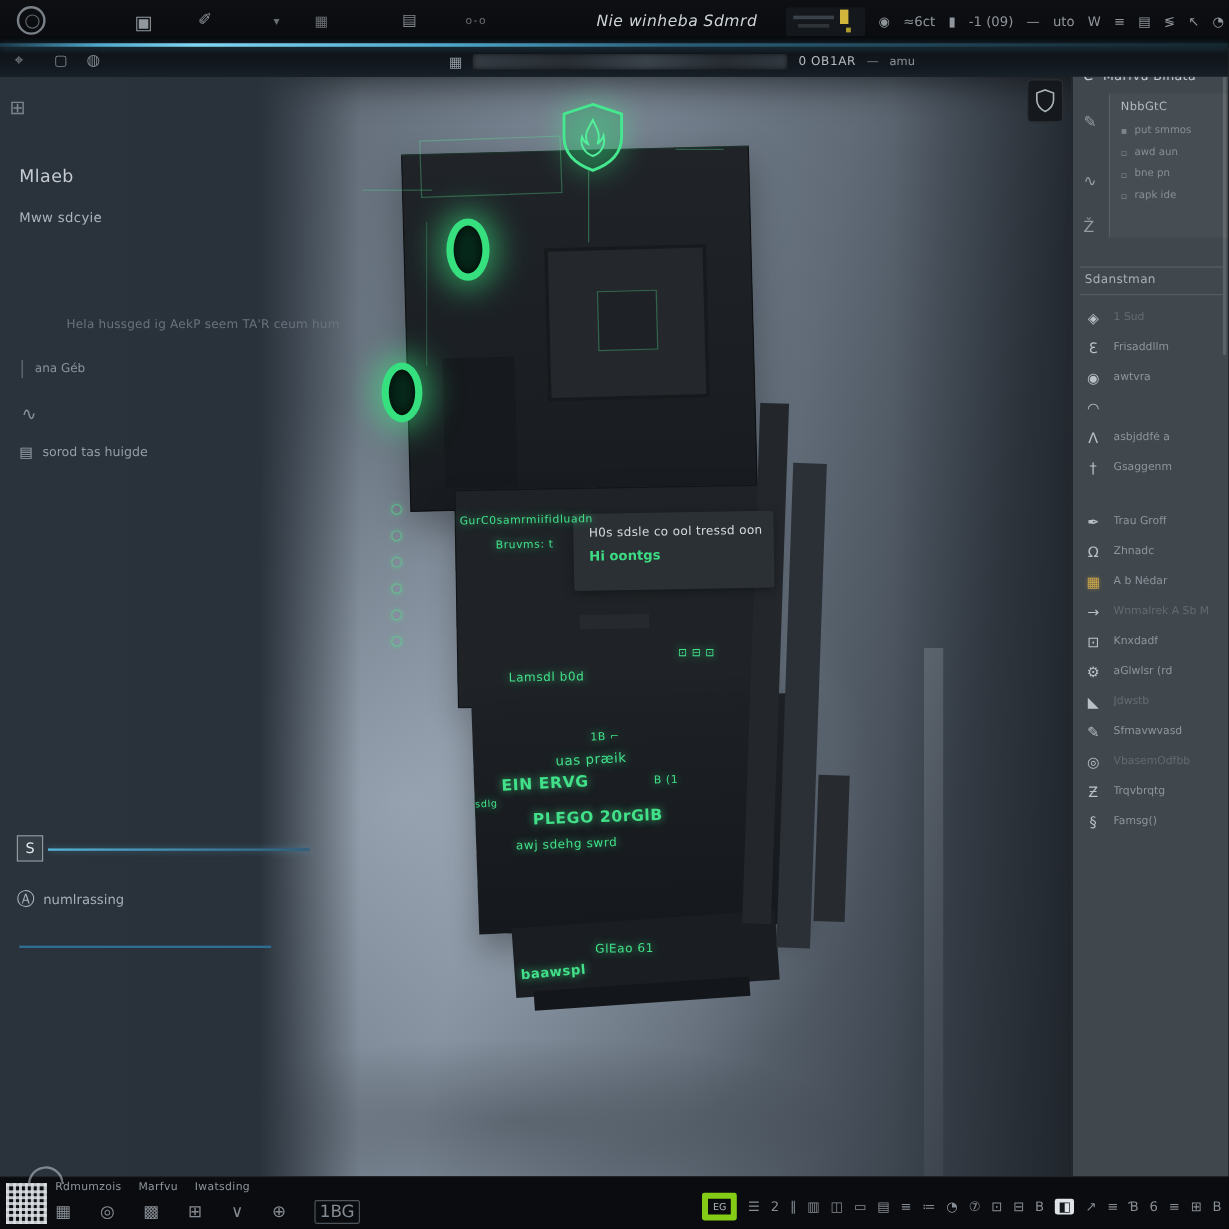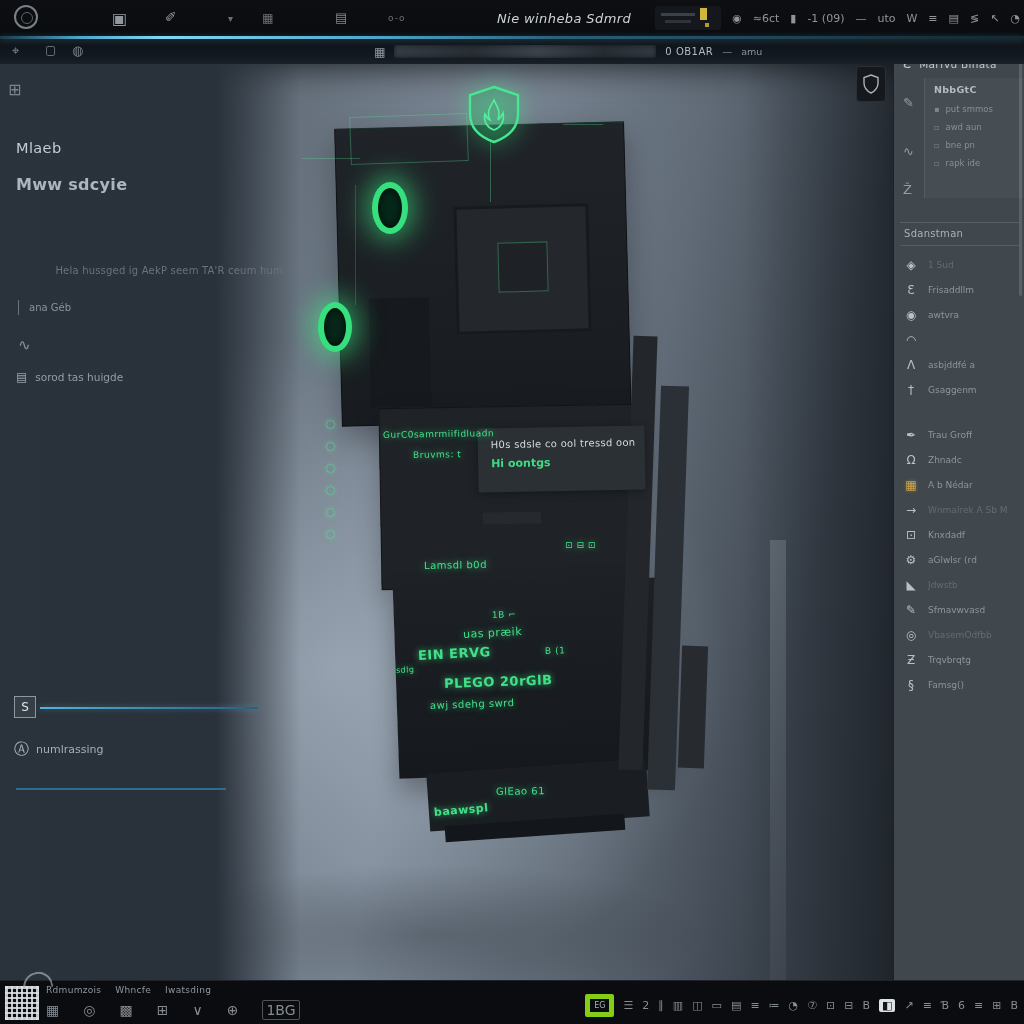--- a/index.html
+++ b/index.html
@@ -63,21 +63,21 @@
   .streak { position:absolute; left:770px; top:476px; width:16px; height:440px;
     background:linear-gradient(180deg,rgba(230,236,242,.16),rgba(230,236,242,.05)); }
   .floor-shadow { position:absolute; left:150px; top:800px; width:560px; height:140px;
     background:radial-gradient(ellipse at center, rgba(20,24,30,.28), rgba(20,24,30,0) 70%); }
 
   
   .panel { position:absolute; left:0; top:0; width:300px; height:916px;
     background:linear-gradient(90deg,#2a323b 0%,#29313a 72%,rgba(41,49,58,0) 100%); }
   .panel .grid-ic { position:absolute; left:8px; top:16px; color:#8f99a2; font-size:16px; opacity:.8; }
   .lp-heading { position:absolute; left:16px; top:76px; color:#c5cbd1; font-size:14.5px; letter-spacing:.4px; }
-  .lp-sub { position:absolute; left:16px; top:111px; color:#aeb6bd; font-size:16px; letter-spacing:.3px;font-weight:bold; }
+  .lp-sub { position:absolute; left:16px; top:111px; color:#aeb6bd; font-size:11px; letter-spacing:.3px; }
   .lp-input { position:absolute; left:16px; top:146px; width:188px; height:46px;
     background:#262d34; border:2px solid #3f82ab; border-radius:2px; color:#ccd2d7;
     font-size:12.5px; padding:0 12px; outline:none; box-shadow:0 0 0 1px rgba(80,160,210,.18);
     font-family:"DejaVu Sans","Liberation Sans",sans-serif; }
   .lp-caption { position:absolute; left:15px; top:201px; width:268px; color:#6a737d; font-size:10px; letter-spacing:.2px;text-align:right; }
   .lp-row1 { position:absolute; left:18px; top:236px; display:flex; align-items:center; gap:10px; }
   .lp-row1 .vdiv { width:1px; height:15px; background:#6b7278; }
   .lp-row1 .txt { color:#8a929a; font-size:10px; }
   .lamp-ic { position:absolute; left:18px; top:272px; color:#9aa2aa; font-size:15px; opacity:.85; }
   .lp-row2 { position:absolute; left:16px; top:306px; display:flex; align-items:center; gap:8px; }
@@ -156,21 +156,21 @@
     background:#40474d; border-left:1px solid #1d2126; z-index:15; }
   .sd-header { position:absolute; left:9px; top:16px; display:flex; align-items:center; gap:8px; }
   .sd-header .hic { color:#c3c9ce; font-size:13px; }
   .sd-header .htx { color:#c3c9ce; font-size:10.5px; letter-spacing:.3px; white-space:nowrap; }
   .rail span { position:absolute; left:9px; color:#aab1b8; font-size:13px; opacity:.8; }
   .rail span:nth-of-type(1){ top:55px; }
   .rail span:nth-of-type(2){ top:104px; }
   .rail span:nth-of-type(3){ top:142px; }
   .submenu { position:absolute; left:30px; top:38px; width:99px; height:120px;
     background:rgba(255,255,255,.04); border-left:1px solid #565d63; padding:6px 0 0 9px; }
-  .submenu .sm-h { color:#b6bcc2; font-size:9.5px; margin-bottom:9px; letter-spacing:.3px;font-weight:bold; }
+  .submenu .sm-h { color:#b6bcc2; font-size:9.5px; margin-bottom:9px; letter-spacing:.3px; }
   .sm-item { display:flex; align-items:center; gap:6px; margin-bottom:8px; }
   .sm-item .g { color:#7e858c; font-size:8px; }
   .sm-item .t { color:#878f96; font-size:8.5px; white-space:nowrap; }
   .sd-div1 { position:absolute; left:6px; top:182px; width:119px; height:1px; background:#585f66; }
   .sd-section { position:absolute; left:10px; top:188px; color:#aab1b8; font-size:10px; letter-spacing:.3px; }
   .sd-div2 { position:absolute; left:6px; top:205px; width:119px; height:1px; background:#555c62; }
   .sd-items { position:absolute; left:8px; top:212px; width:118px; }
   .sd-item { display:flex; align-items:center; gap:8px; height:25px; }
   .sd-item .ic { width:18px; text-align:center; color:#b9c0c6; font-size:12px; }
   .sd-item .lb { color:#8d959c; font-size:9px; white-space:nowrap; overflow:hidden; }
@@ -478,21 +478,21 @@
       </div>
     <div class="sd-scroll"></div>
   </div>
 
   <div class="bottombar">
     <div class="arc"></div>
     <div class="qr"></div>
     <div class="bb-labels">
 
     <span>Rdmumzois</span>
-        <span>Whncfe</span>
+        <span>Marfvu</span>
         <span>Iwatsding</span>
       </div>
     <div class="bb-left-icons">
       <div style="display:flex;align-items:center;gap:24px;">
 
       <span>▦</span>
           <span>◎</span>
           <span>▩</span>
           <span>⊞</span>
           <span>∨</span>

